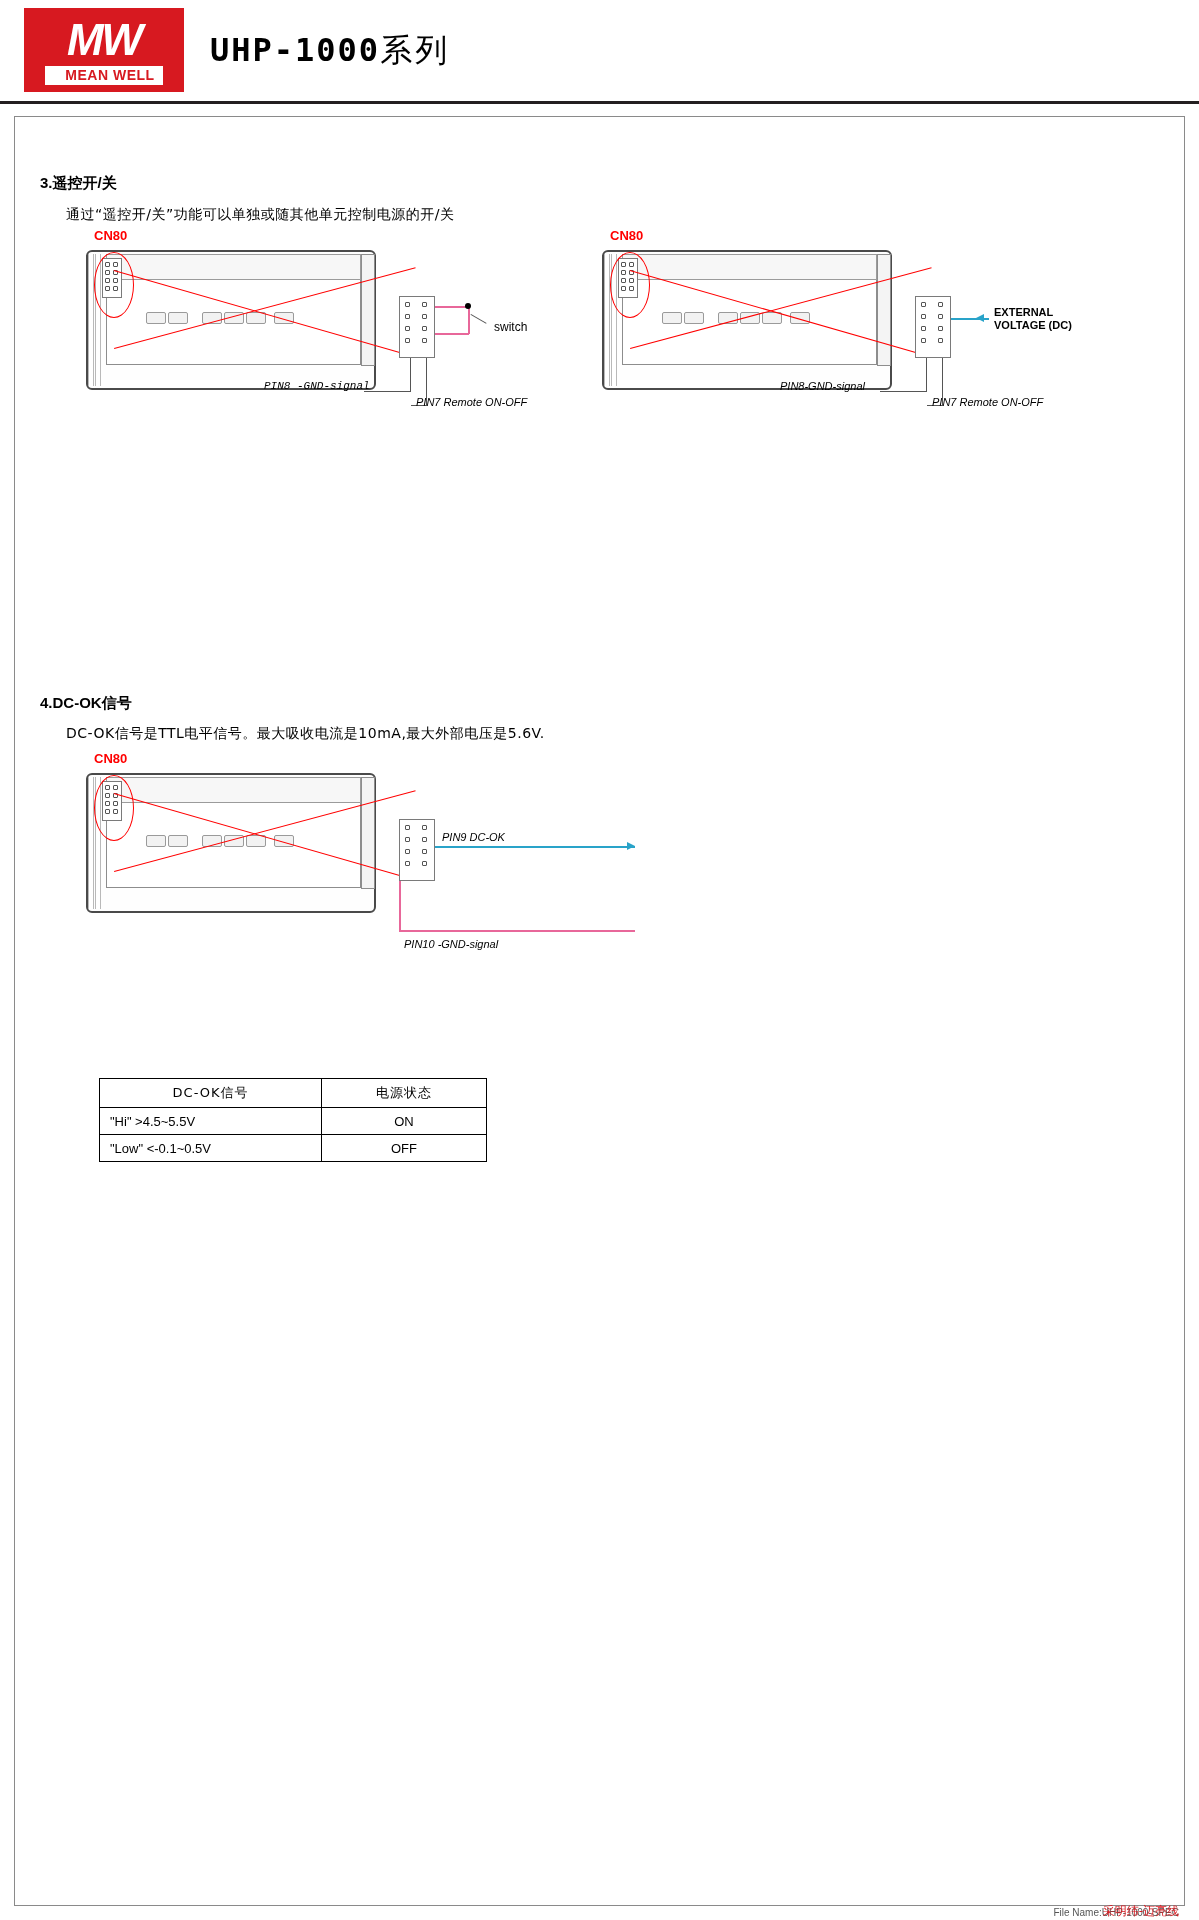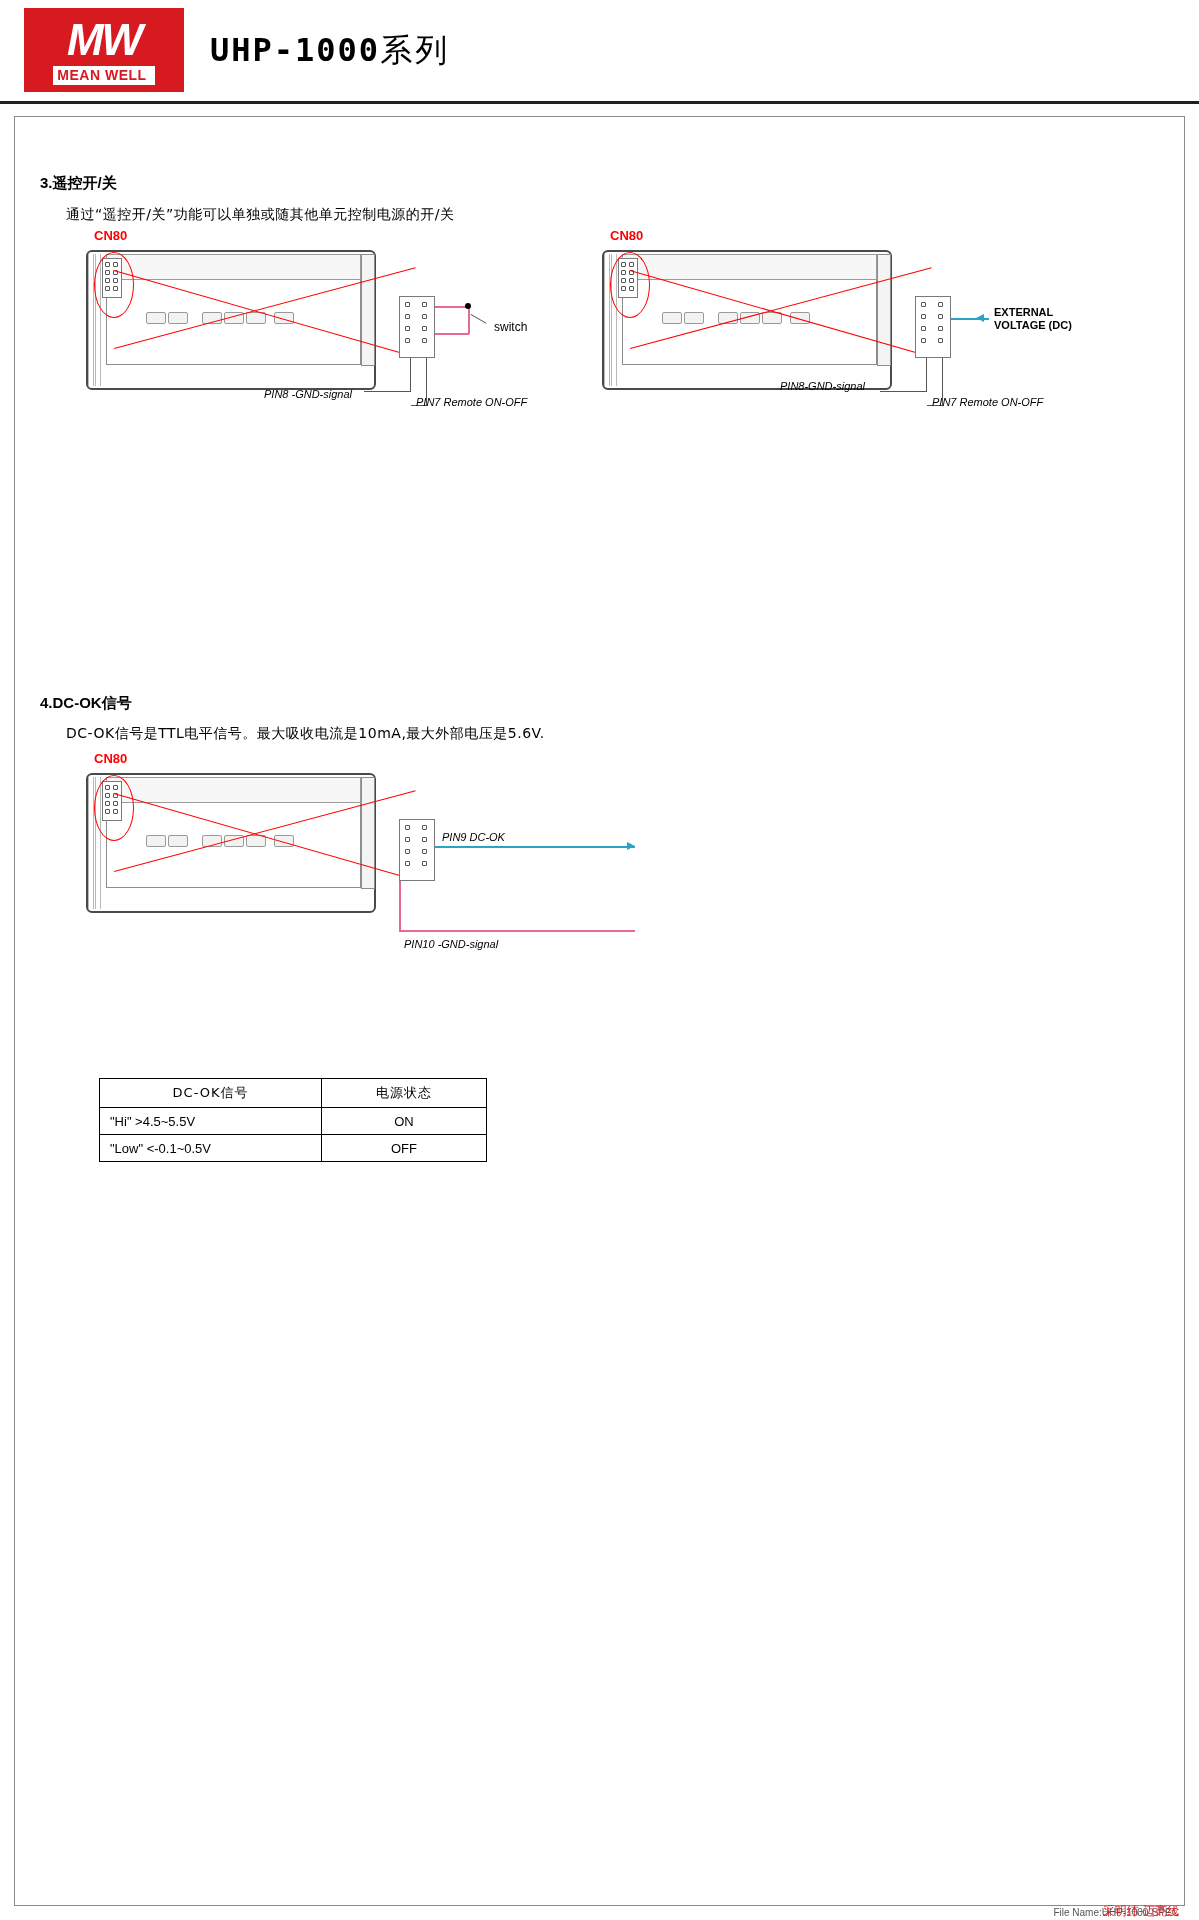--- a/index.html
+++ b/index.html
@@ -42,21 +42,21 @@
     line-height: 44px;
     letter-spacing: -2px;
     margin-top: 2px;
   }
   .logo-name {
     background: #ffffff;
     color: #d71920;
     font-weight: bold;
     font-size: 14px;
     letter-spacing: 0.5px;
-    padding: 1px 8px 2px 4px;
+    padding: 1px 8px 2px 20px;
     margin-top: 4px;
   }
   .header-titles {
     flex: 1;
     display: flex;
     align-items: center;
     justify-content: space-between;
     padding: 0 34px 0 26px;
   }
   .title-main {
@@ -330,21 +330,21 @@
 
     <div class="wire" style="left:371px; top:78px; width:34px; height:1.5px;"></div>
     <div class="wire" style="left:404px; top:78px; width:1.5px; height:28px;"></div>
     <div class="wire" style="left:371px; top:105px; width:34px; height:1.5px;"></div>
     <div style="position:absolute; left:401px; top:75px; width:6px; height:6px; background:#000; border-radius:50%;"></div>
     <div class="leadline" style="left:407px; top:86px; width:18px; height:1px; transform:rotate(30deg); transform-origin:0 0;"></div>
     <div class="plainlabel" style="left:430px; top:92px; font-size:12px;">switch</div>
 
     <div class="leadline" style="left:346px; top:130px; width:1px; height:34px;"></div>
     <div class="leadline" style="left:300px; top:163px; width:46px; height:1px;"></div>
-    <div class="pinlabel" style="left:200px; top:160px;">PIN8 -GND-signal</div>
+    <div class="pinlabel" style="left:200px; top:152px;font-family:Liberation Mono, monospace;">PIN8 -GND-signal</div>
     <div class="leadline" style="left:362px; top:130px; width:1px; height:48px;"></div>
     <div class="leadline" style="left:347px; top:177px; width:16px; height:1px;"></div>
     <div class="pinlabel" style="left:352px; top:168px;">PIN7 Remote ON-OFF</div>
 
     <div class="cn80-label" style="left:546px; top:0px;">CN80</div>
 
     <div class="unit" style="left:538px; top:22px; width:290px; height:140px;"></div>
     <div class="fin" style="left:540px; top:26px; height:132px;"></div>
     <div class="fin" style="left:547px; top:26px; height:132px;"></div>
     <div class="unit-top" style="left:558px; top:26px; width:255px; height:26px;"></div>

